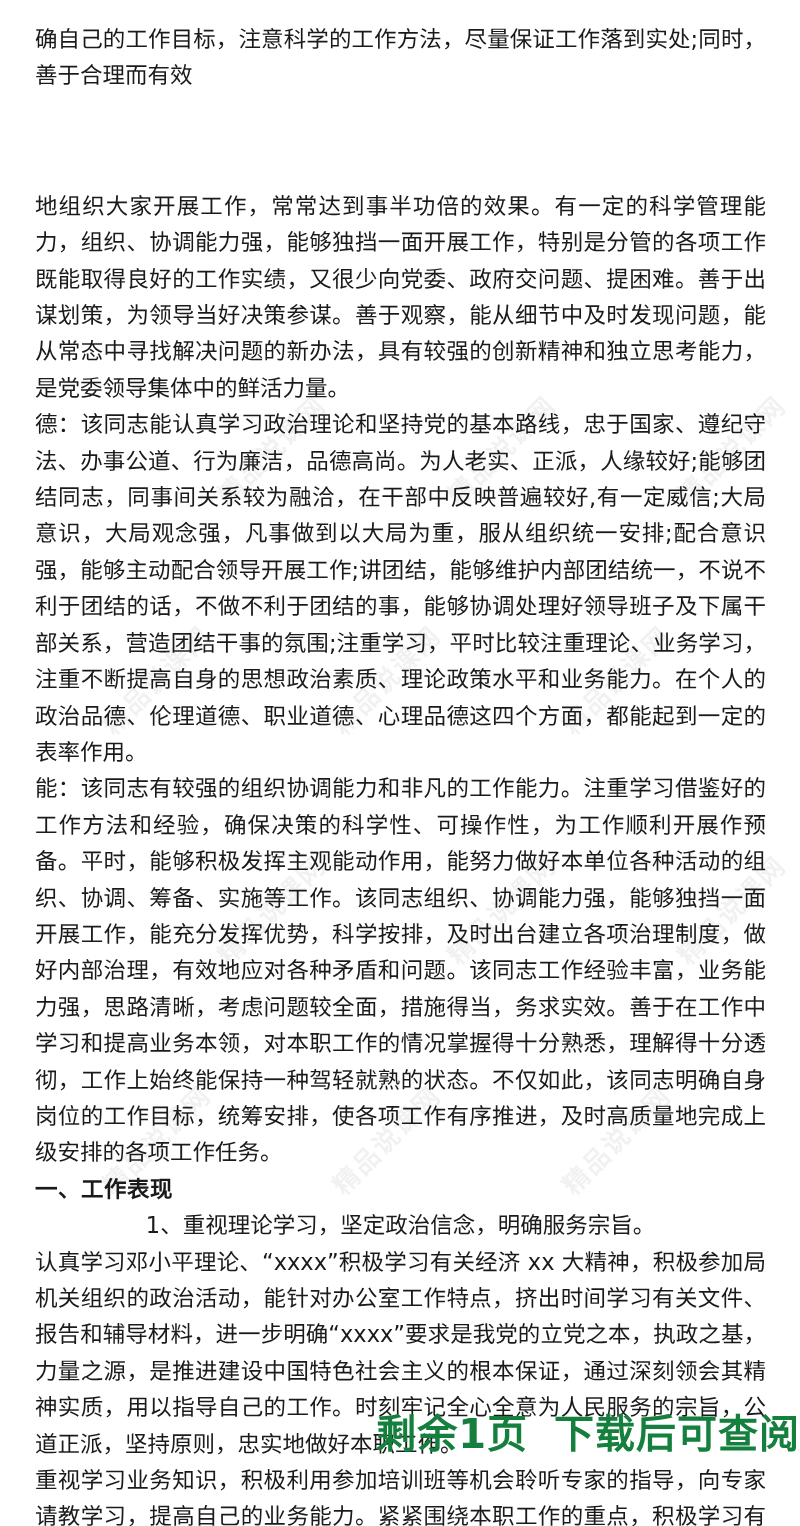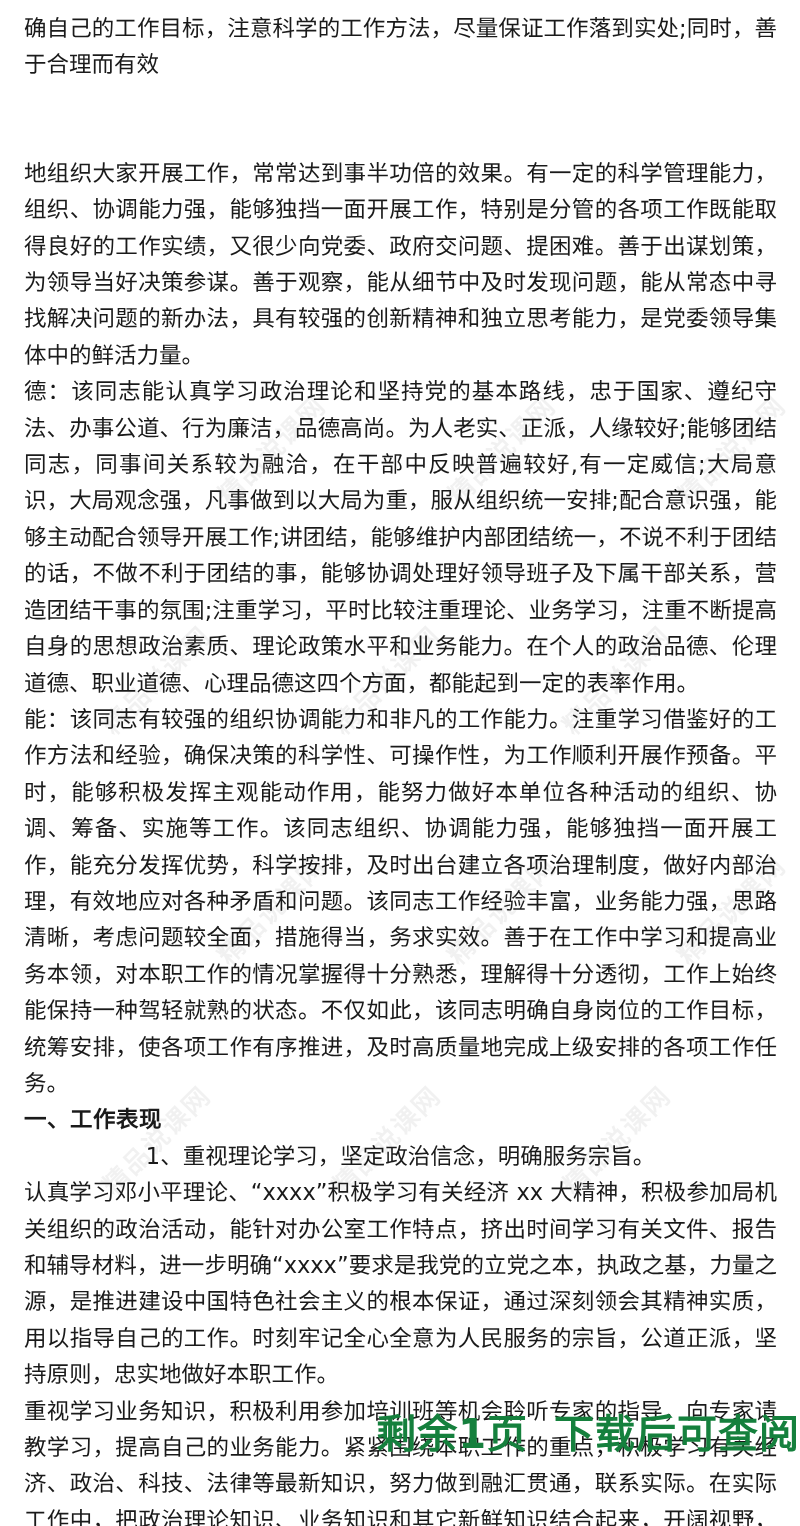--- a/index.html
+++ b/index.html
@@ -46,21 +46,21 @@
 
   
   #doc-body {
     position: relative;
     z-index: 2;
     padding: 0 19px 0 20px;
     box-sizing: border-box;
     width: 800px;
   }
   .doc-block {
-    margin: 4px;
+    margin: 15px;
   }
   .doc-line,
   .doc-para {
     font-family: "DejaVu Sans", "Liberation Sans", sans-serif;
     font-size: 22.5px;
     line-height: 36.4px;
     color: #1a1a1a;
     text-align: justify;
     text-justify: inter-character;
     margin: 0;

